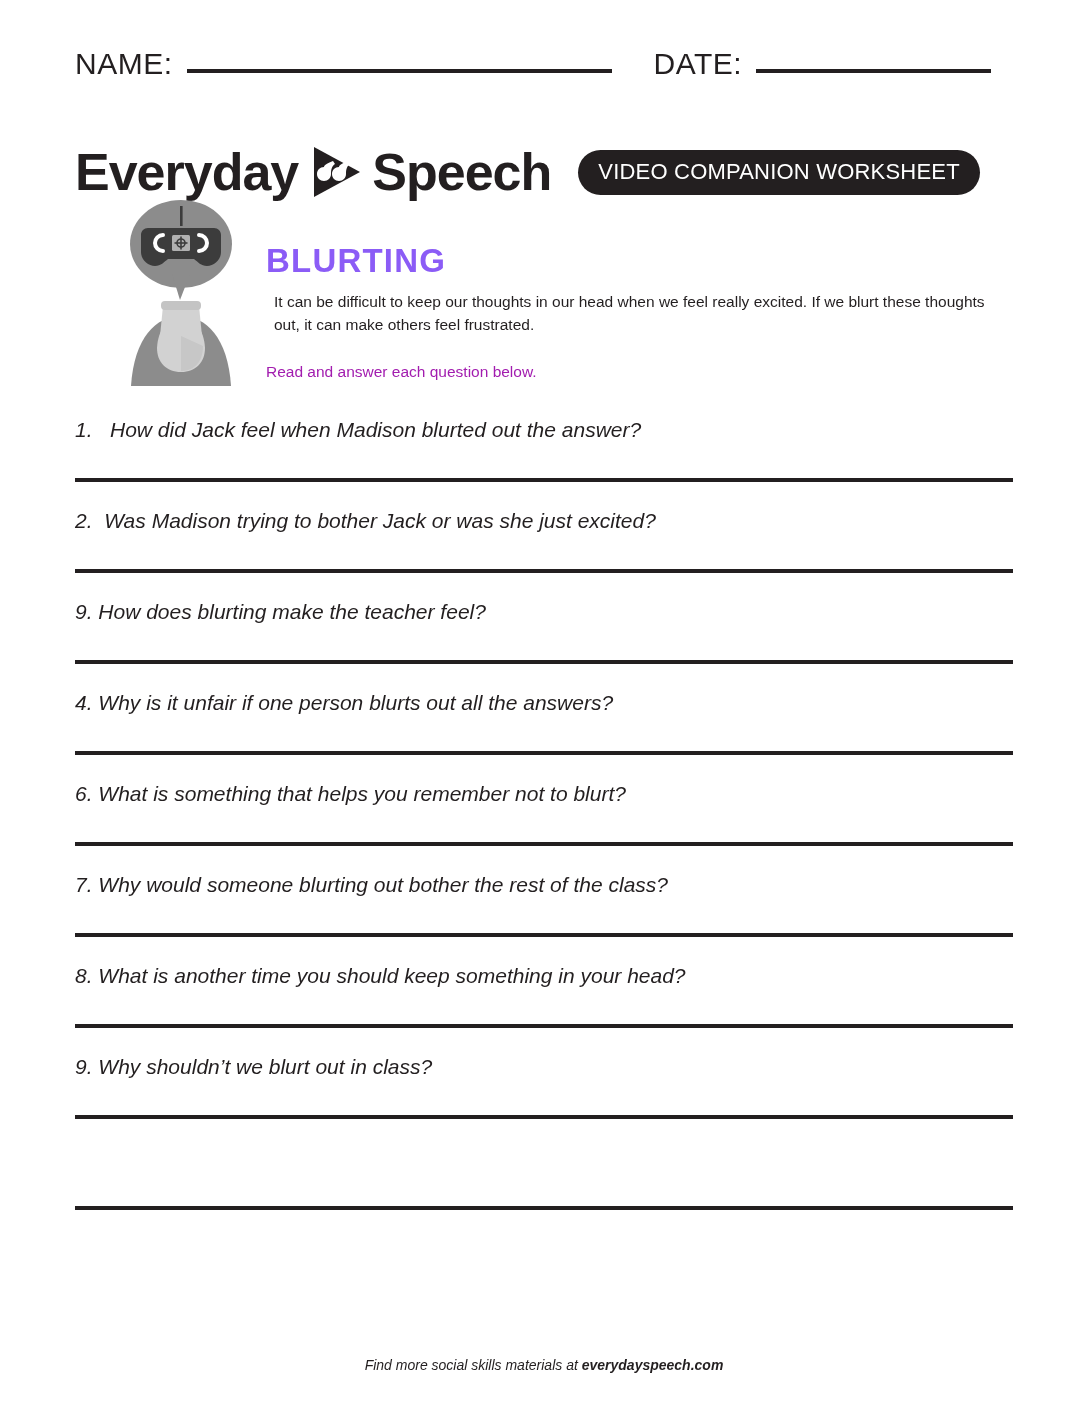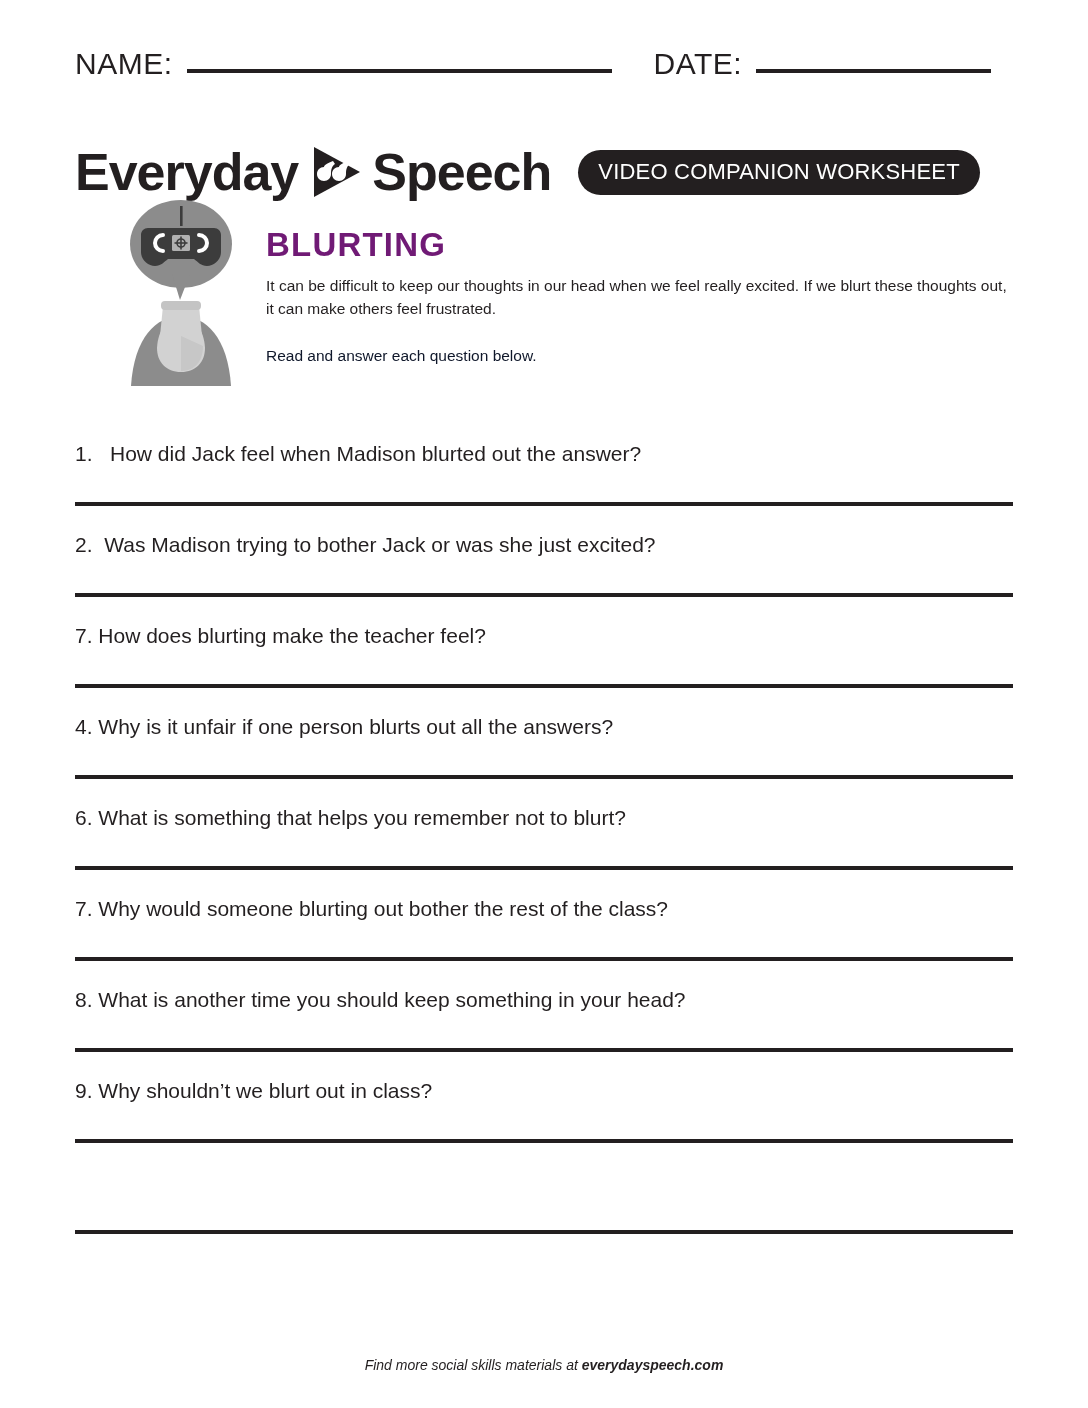--- a/index.html
+++ b/index.html
@@ -97,42 +97,43 @@
   .intro {
     position: absolute;
     left: 266px;
     top: 228px;
     width: 748px;
   }
   .intro-title {
     font-size: 33px;
     letter-spacing: 1.2px;
     line-height: 1;
-    margin: 0 0 14px 0;
-    color: #701a75;
+    margin: 16px 0 14px 0;
+    color: #8b5cf6;
   }
   .intro-desc {
     font-size: 15.5px;
     line-height: 1.48;
-    margin: 0;
+    margin: 8px;
     color: #231f20;
   }
   .intro-instruction {
     font-size: 15.5px;
     line-height: 1.48;
     margin: 24px 0 0 0;
-    color: #0f172a;
+    color: #a21caf;
   }
 
   
   .questions {
     position: absolute;
     left: 75px;
-    top: 436px;
+    top: 412px;
     width: 938px;
+    font-style: italic;
   }
   .q-block { height: 91px; position: relative; }
   .q-text {
     font-size: 21px;
     line-height: 1.2;
     color: #231f20;
     white-space: pre;
     position: absolute;
     top: 5px;
     left: 0;
@@ -221,21 +222,21 @@
 <div class="questions">
   <div class="q-block">
     <span class="q-text">1.   How did Jack feel when Madison blurted out the answer?</span>
     <span class="q-rule"></span>
   </div>
   <div class="q-block">
     <span class="q-text">2.  Was Madison trying to bother Jack or was she just excited?</span>
     <span class="q-rule"></span>
   </div>
   <div class="q-block">
-    <span class="q-text">7. How does blurting make the teacher feel?</span>
+    <span class="q-text">9. How does blurting make the teacher feel?</span>
     <span class="q-rule"></span>
   </div>
   <div class="q-block">
     <span class="q-text">4. Why is it unfair if one person blurts out all the answers?</span>
     <span class="q-rule"></span>
   </div>
   <div class="q-block">
     <span class="q-text">6. What is something that helps you remember not to blurt?</span>
     <span class="q-rule"></span>
   </div>

